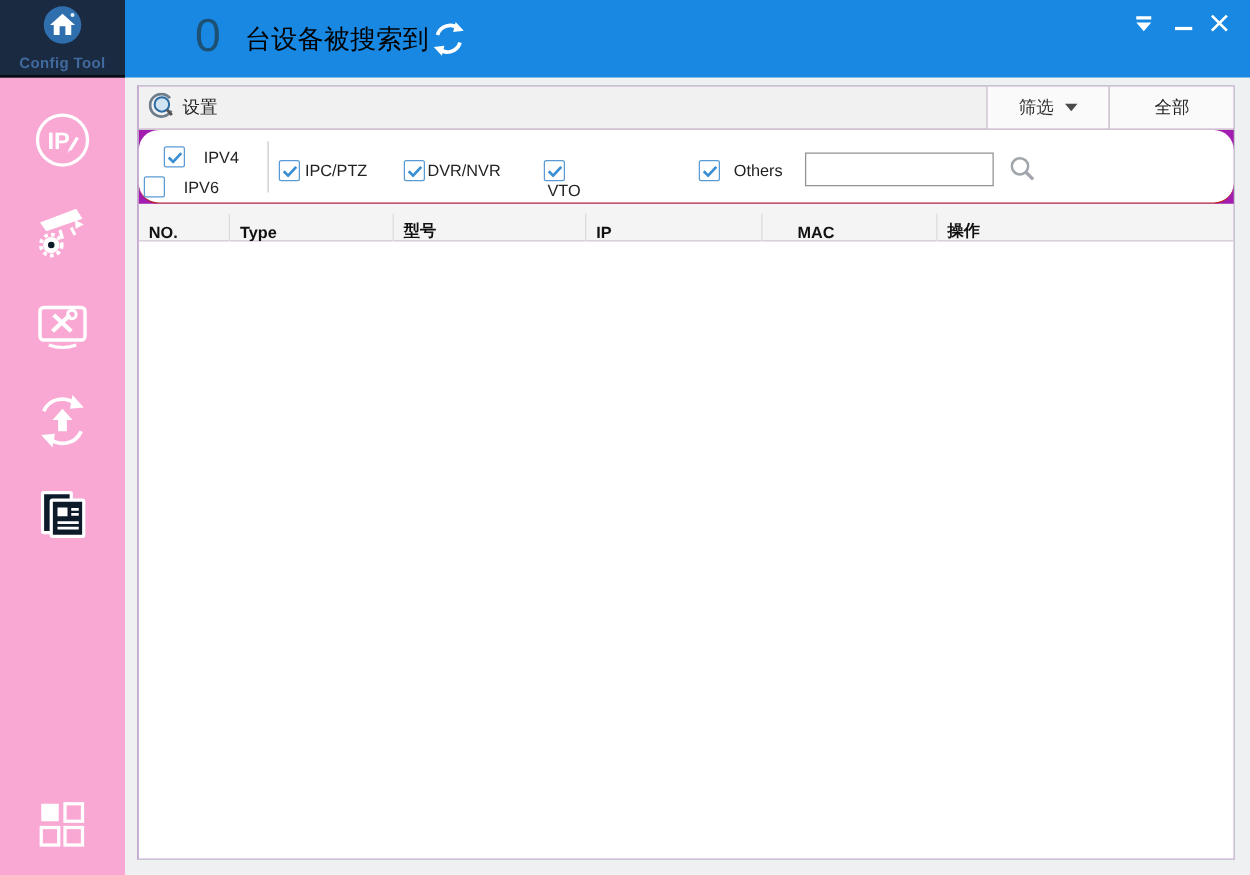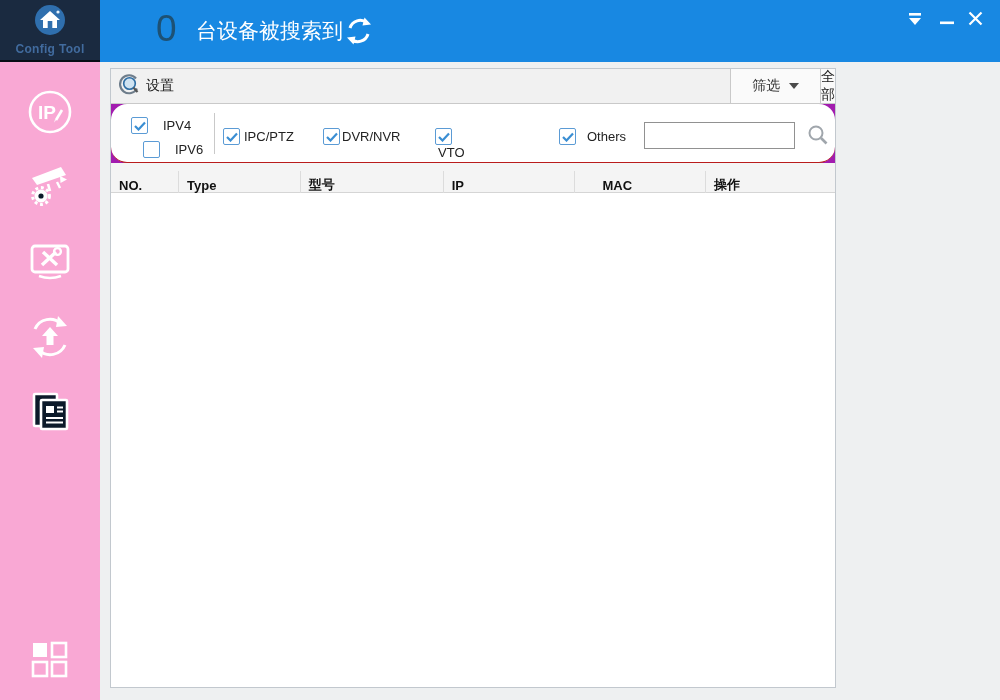--- a/index.html
+++ b/index.html
@@ -18,28 +18,28 @@
     display:flex; flex-direction:column; align-items:center; justify-content:center; gap:2px;
     cursor:pointer;
   }
   .logo-text { font-size:12px; font-weight:bold; color:#416b9e; letter-spacing:.3px; }
   .nav-item { position:absolute; left:26px; width:48px; height:48px; display:flex; align-items:center; justify-content:center; cursor:pointer; }
   .nav-item svg { display:block; }
 
   
   .header { position:absolute; left:100px; top:0; width:900px; height:62px; background:#1888e2; }
   .count { position:absolute; left:56px; top:8px; font-size:37px; color:#1d5174; }
-  .count-label { position:absolute; left:96px; top:17px; font-size:21px; color:#ffffff; }
+  .count-label { position:absolute; left:96px; top:17px; font-size:21px; color:#000000; }
   .refresh-btn { position:absolute; left:244px; top:16px; width:30px; height:30px; background:none; border:none; cursor:pointer; }
   .win-btn { position:absolute; top:9px; width:22px; height:22px; background:none; border:none; cursor:pointer; display:flex; align-items:center; justify-content:center; }
   .btn-tray { left:804px; } .btn-min { left:836px; } .btn-close { left:864px; }
 
   
   .panel {
-    position:absolute; left:110px; top:68px; width:726px; height:620px;
+    position:absolute; left:110px; top:68px; width:878px; height:620px;
     background:#a21caf; border:1px solid #c2c8ce; display:flex; flex-direction:column;
   }
   .topbar { height:35px; display:flex; border-bottom:1px solid #c9c9c9; flex:0 0 auto; }
   .seg-settings {
     width:679px; background:#f1f1f1; border-right:1px solid #c9c9c9;
     display:flex; align-items:center; gap:5px; padding-left:8px; cursor:pointer;
   }
   .seg-settings span { font-size:14px; color:#222; }
   .seg-filter {
     width:97px; background:#fafafa; display:flex; align-items:center; justify-content:center; gap:9px; cursor:pointer;
@@ -55,21 +55,21 @@
   .filter-row { height:59px; position:relative; border-bottom:1px solid #b91c1c; flex:0 0 auto; background:#fff;border-radius:16px; }
   .cb { position:absolute; display:flex; align-items:center; cursor:pointer; }
   .cb-box {
     width:17px; height:17px; border:1px solid #5b9bd5; background:#fff; border-radius:2px;
     display:flex; align-items:center; justify-content:center; flex:0 0 auto;
   }
   .cb-box svg { display:none; }
   .cb-box[data-checked="true"] svg { display:block; }
   .cb-label { font-size:13px; color:#222; }
   .cb-ipv4 { left:20px; top:13px; }  .cb-ipv4 .cb-label { margin-left:15px; }
-  .cb-ipv6 { left:32px; top:37px; }  .cb-ipv6 .cb-label { margin-left:15px; }
+  .cb-ipv6 { left:4px; top:37px; }  .cb-ipv6 .cb-label { margin-left:15px; }
   .vdiv { position:absolute; left:103px; top:9px; width:1px; height:41px; background:#c9c9c9; }
   .cb-t1 { left:112px; top:24px; } .cb-t1 .cb-label { margin-left:4px; }
   .cb-t2 { left:212px; top:24px; } .cb-t2 .cb-label { margin-left:2px; }
   .cb-t3 { left:312px; top:24px;flex-direction:column; } .cb-t3 .cb-label { margin-left:15px; }
   .cb-t4 { left:412px; top:24px;padding-left:36px; } .cb-t4 .cb-label { margin-left:11px; }
   .search-input {
     position:absolute; left:533px; top:18px; width:151px; height:27px;
     border:1px solid #919191; background:#fff; font-size:13px; padding:0 6px;
     font-family:"Liberation Sans", sans-serif;
   }

